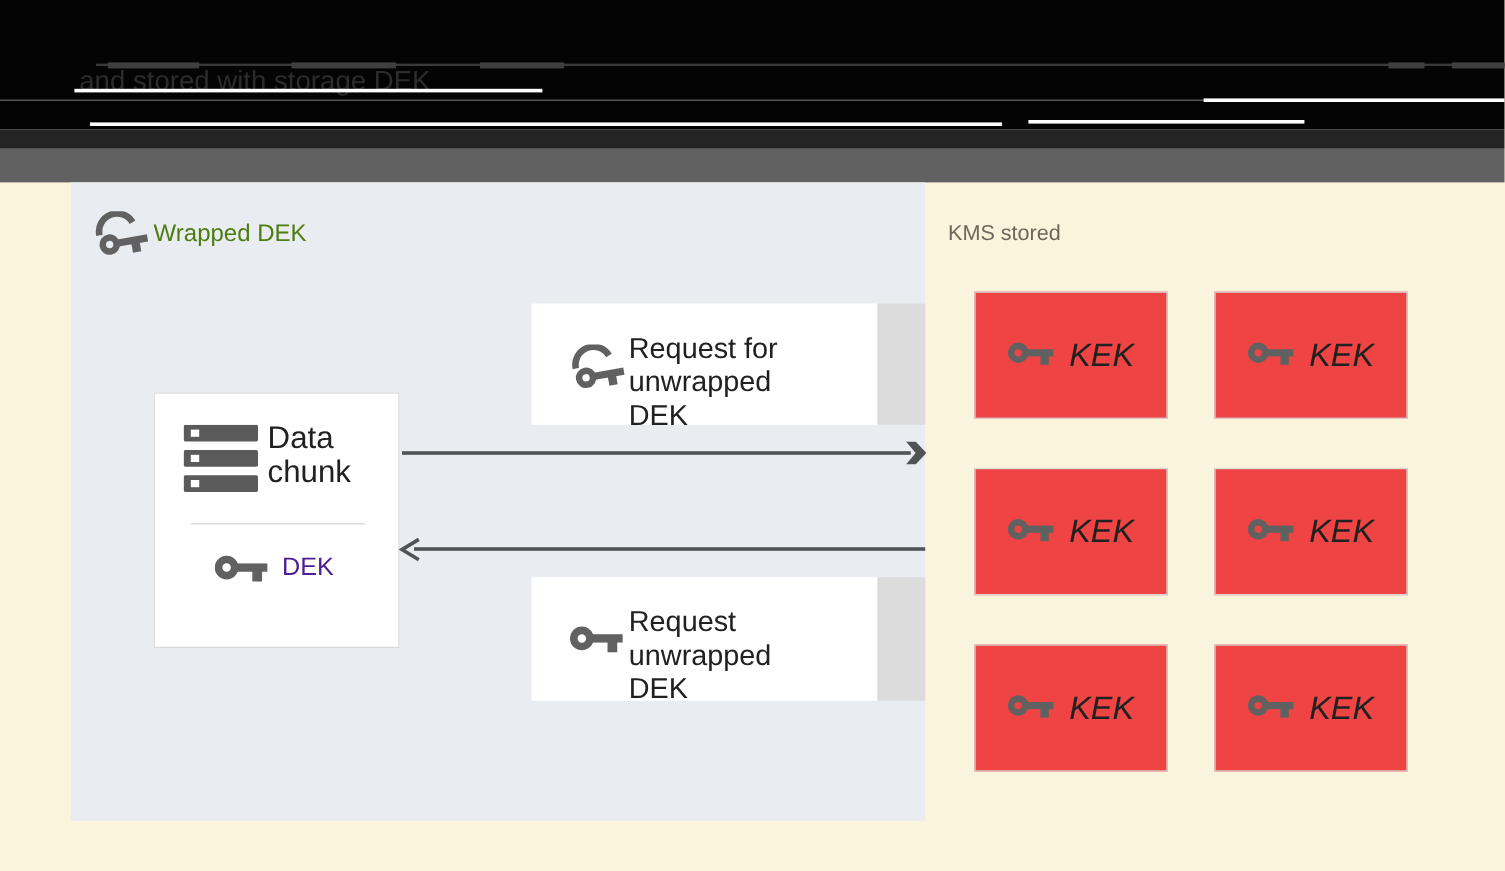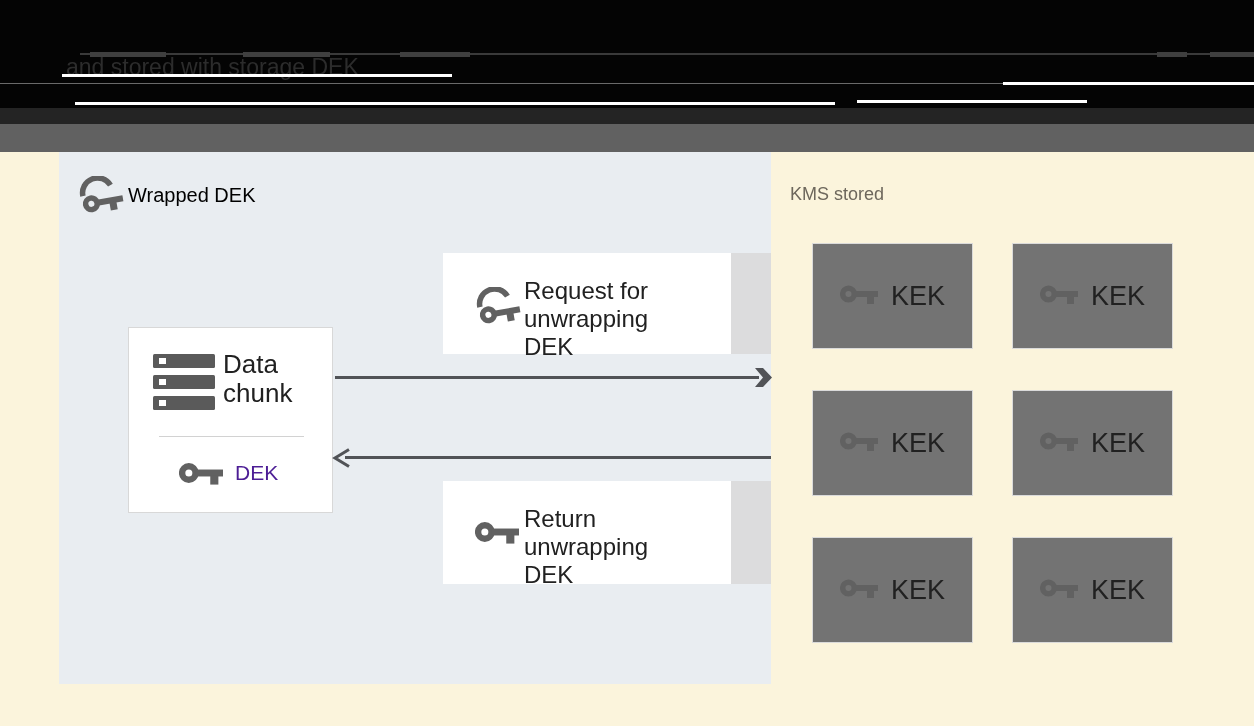--- a/index.html
+++ b/index.html
@@ -12,26 +12,26 @@
   .band-gray{position:absolute;left:0;top:124px;width:1254px;height:28px;background:#616161;}
 
   .caption{position:absolute;color:#2c2c2c;font-size:23px;line-height:28px;font-weight:400;}
   .caption-left{left:66px;top:53px;width:340px;}
   .caption-right{left:895px;top:53px;width:200px;text-align:center;}
 
   .glitch{position:absolute;pointer-events:none;}
 
   
   .panel-wrapped{position:absolute;left:59px;top:152px;width:712px;height:532px;background:#E9EDF1;}
-  .panel-title{position:absolute;color:#000000;font-size:20px;}
+  .panel-title{position:absolute;color:#4d7c0f;font-size:20px;}
   .wrapped-title{left:128px;top:184px;}
   .kms-title{position:absolute;left:790px;top:184px;color:#6D675C;font-size:18px;}
 
   
-  .data-chunk-box{position:absolute;left:128px;top:327px;width:205px;height:186px;
+  .data-chunk-box{position:absolute;left:128px;top:327px;width:205px;height:213px;
                   background:#fff;border:1px solid #D8D8D8;box-sizing:border-box;}
   .dc-icon{position:absolute;left:24px;top:26px;}
   .dc-label{position:absolute;left:94px;top:22px;width:86px;color:#212121;
             font-size:26px;line-height:29px;}
   .dc-divider{position:absolute;left:30px;top:108px;width:145px;height:1px;background:#D2D2D2;}
   .dek-key{position:absolute;left:50px;top:132px;}
   .dek-label{position:absolute;left:106px;top:133px;color:#4c1d95;font-size:21px;}
 
   
   .msg-box{position:absolute;width:288px;background:#fff;color:#212121;}
@@ -44,23 +44,23 @@
   .return-box .msg-icon{top:38px;}
   .msg-label{position:absolute;left:81px;top:24px;width:172px;font-size:24px;line-height:28px;}
 
   
   .arrow-line{position:absolute;height:3px;background:#515357;}
   .req-line{left:335px;top:376px;width:424px;}
   .ret-line{left:345px;top:456px;width:426px;}
   .arrow-head{position:absolute;}
 
   
-  .kek-box{position:absolute;width:161px;height:106px;background:#737373;
+  .kek-box{position:absolute;width:161px;height:106px;background:#ef4444;
            border:1.5px solid #DADADA;box-sizing:border-box;
-           display:flex;align-items:center;justify-content:center;gap:13px;}
+           display:flex;align-items:center;justify-content:center;gap:13px;font-style:italic;}
   .kek-label{color:#212121;font-size:27px;}
   .kek-r0{top:243px;} .kek-r1{top:390px;} .kek-r2{top:537px;}
   .kek-c0{left:812px;} .kek-c1{left:1012px;}
 </style>
 </head>
 <body>
 
 <div id="stage">
 
   <div class="band-black"></div>
@@ -131,21 +131,21 @@
     <div class="msg-icon">
       <svg width="46" height="38" viewBox="0 0 46 38">
         <g fill="#616161" transform="rotate(-10 23 19)">
           <path d="M5 17 A15 15 0 0 1 34 11" fill="none" stroke="#616161" stroke-width="5.5"></path>
           <circle cx="12" cy="26" r="5.8" fill="none" stroke="#616161" stroke-width="5.5"></circle>
           <rect x="18" y="23" width="26" height="6"></rect>
           <rect x="30" y="28" width="7" height="8"></rect>
         </g>
       </svg>
     </div>
-    <div class="msg-label">Request for unwrapping DEK</div>
+    <div class="msg-label">Request for unwrapped DEK</div>
   </div>
 
   <div class="arrow-line req-line"></div>
   <div class="arrow-head" style="left:755px;top:368px;">
     <svg width="17" height="19" viewBox="0 0 17 19">
       <polygon points="0,0 8,0 17,9.5 8,19 0,19 8,9.5" fill="#515357"></polygon>
     </svg>
   </div>
 
   <div class="arrow-line ret-line"></div>
@@ -157,21 +157,21 @@
 
   <div class="msg-strip return-strip"></div>
   <div class="msg-box return-box">
     <div class="msg-icon">
       <svg width="44" height="26" viewBox="0 0 38 22">
         <circle cx="8.5" cy="11" r="5.8" fill="none" stroke="#616161" stroke-width="5.5"></circle>
         <rect x="14" y="8" width="24" height="6" fill="#616161"></rect>
         <rect x="27" y="13" width="7" height="8" fill="#616161"></rect>
       </svg>
     </div>
-    <div class="msg-label">Return unwrapping DEK</div>
+    <div class="msg-label">Request unwrapped DEK</div>
   </div>
 
   <div class="kms-title">KMS stored</div>
 
   <div class="kek-box kek-r0 kek-c0">
     <span><svg width="38" height="22" viewBox="0 0 38 22">
           <circle cx="8.5" cy="11" r="5.8" fill="none" stroke="#616161" stroke-width="5.5"></circle>
           <rect x="14" y="8" width="24" height="6" fill="#616161"></rect>
           <rect x="27" y="13" width="7" height="8" fill="#616161"></rect>
         </svg></span>

